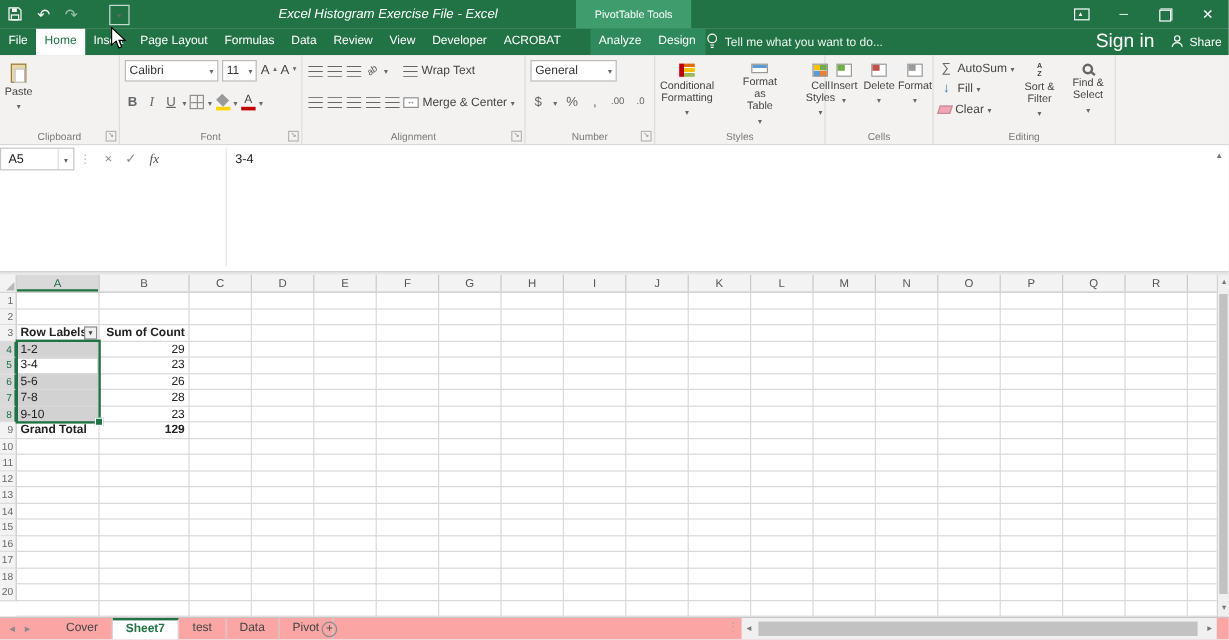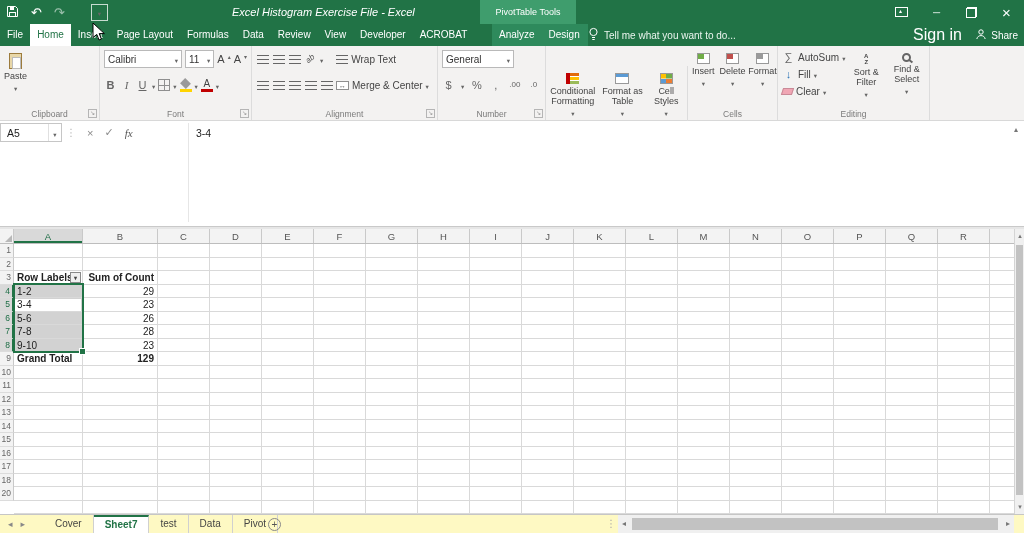--- a/index.html
+++ b/index.html
@@ -152,21 +152,21 @@
   .pfilter::after { content:"▾"; }
 
   
   #vscroll { position:absolute; top:229px; right:0; width:10px; height:285px; background:#f0f0f0;
              border-left:1px solid #d4d4d4; }
   .vthumb { position:absolute; left:1px; top:16px; width:7px; height:250px; background:#c2c2c2; }
   .varrow { position:absolute; left:0; width:10px; height:14px; color:#777; font-size:7px;
             text-align:center; line-height:14px; }
 
   
-  #sheetbar { position:absolute; top:514px; left:0; width:1024px; height:19px; background:#fef9c3;
+  #sheetbar { position:absolute; top:514px; left:0; width:1024px; height:19px; background:#fca5a5;
               border-top:1px solid #c6c6c6;text-decoration:underline; }
   .nav { position:absolute; left:4px; top:0; height:18px; display:flex; gap:8px; align-items:center;
          color:#888; font-size:9px; padding-left:4px; }
   #sheet-tabs { position:absolute; left:44px; top:0; height:18px; display:flex; }
   .stab { padding:0 11px; line-height:18px; font-size:10px; color:#444; border-right:1px solid #d0d0d0; }
   .stab.active { background:#fff; color:var(--accent); font-weight:bold; border-top:2px solid var(--accent); line-height:16px; }
   .newsheet { position:absolute; left:268px; top:2.5px; width:13px; height:13px; border:1px solid #8a8a8a;
               border-radius:50%; color:#555; font-size:10px; line-height:11px; text-align:center; }
   .newsheet::after { content:"+"; }
   .splitter { position:absolute; left:606px; top:0; line-height:18px; color:#aaa; font-size:10px; }
@@ -358,21 +358,21 @@
       <span class="c-dd"></span>
       <span class="ig">%</span>
       <span class="ig">,</span>
       <span class="ig" style="font-size:8px">.00</span>
       <span class="ig" style="font-size:8px">.0</span>
     </div>
     <div class="glabel">Number</div>
     <span class="dlg"></span>
   </div>
 
-  <div class="rgroup" style="width:142px; display:flex; gap:2px;margin-top:20px;">
+  <div class="rgroup" style="width:142px; display:flex; gap:20px;">
     <div class="bbtn" style="width:50px">
       <span class="i-cf"></span>
       <span>Conditional Formatting</span>
       <span class="c-dd"></span>
     </div>
     <div class="bbtn" style="width:46px">
       <span class="i-table"></span>
       <span>Format as Table</span>
       <span class="c-dd"></span>
     </div>

